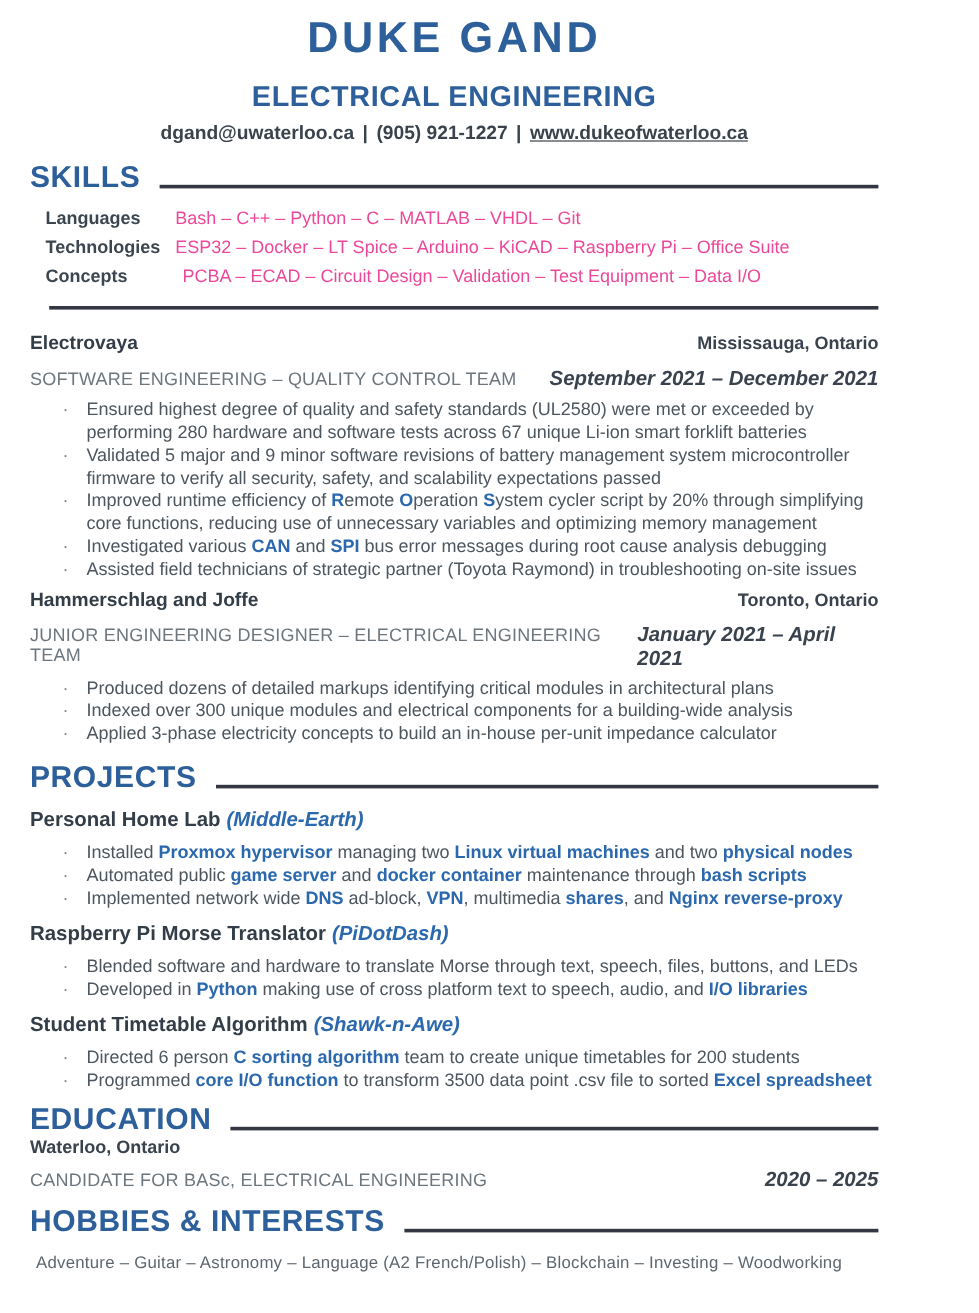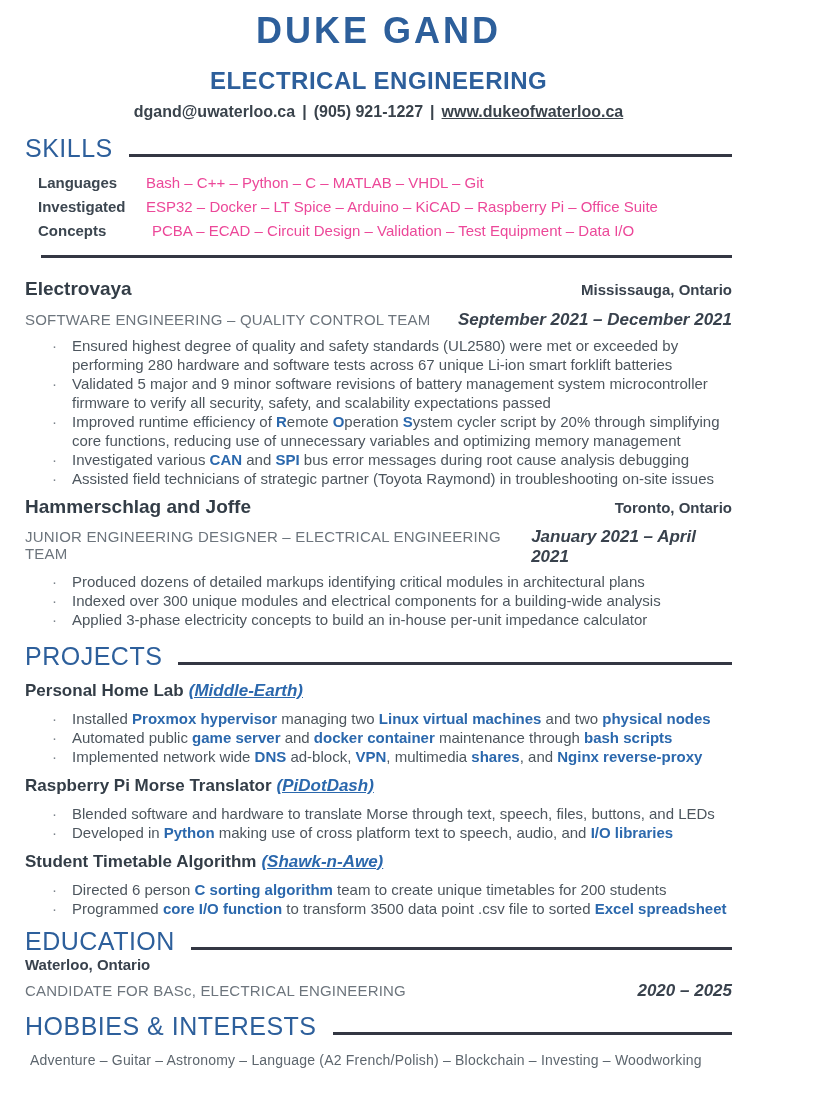--- a/index.html
+++ b/index.html
@@ -17,47 +17,47 @@
   
   .header{text-align:center;}
   .name{color:var(--accent);font-size:36px;font-weight:bold;letter-spacing:3px;line-height:1.08;}
   .subtitle{color:var(--accent);font-size:24px;font-weight:bold;letter-spacing:.5px;margin-top:16px;}
   .contact{margin-top:8px;font-size:16px;font-weight:bold;color:#3a434c;}
   .contact .sep{margin:0 7px;}
   .contact .site{text-decoration:underline;cursor:pointer;}
 
   
   .sec-head{display:flex;align-items:flex-end;margin-top:12px;}
-  .sec-title{color:var(--accent);font-size:25px;font-weight:normal;letter-spacing:.5px;line-height:30px;white-space:nowrap;}
+  .sec-title{color:var(--accent);font-size:25px;font-weight:bold;letter-spacing:.5px;line-height:30px;white-space:nowrap;}
   .sec-rule{flex:1;border-bottom:3px solid var(--rule);margin:0 0 6px 16px;}
 
   
   .skill-rows{margin-top:8px;}
   .skill-row{display:flex;line-height:24px;font-size:15px;}
   .skill-label{width:108px;flex-shrink:0;margin-left:13px;font-weight:bold;color:#3c4650;}
   .skill-value{color:#ec4899;}
   .skill-row.indent .skill-value{padding-left:6px;}
 
   
   .row-split{display:flex;justify-content:space-between;align-items:baseline;}
-  .company{font-size:19px;font-weight:bold;color:#333d47;margin-top:14px;}
+  .company{font-size:16px;font-weight:bold;color:#333d47;margin-top:14px;}
   .loc{font-size:15px;font-weight:bold;color:var(--dark);}
   .role-row{margin-top:10px;}
   .role{font-size:15px;color:var(--role);letter-spacing:.2px;}
   .dates{font-size:17px;font-weight:bold;font-style:italic;color:var(--dark);}
 
   
   .bullets{list-style:none;margin-top:6px;}
   .bullet{position:relative;padding-left:47px;font-size:15px;line-height:19px;color:var(--body);}
   .bullet .dot{position:absolute;left:27px;top:0;color:#7b828a;}
   .kw{color:var(--kw);font-weight:bold;}
 
   
   .proj-title{margin-top:10px;font-size:17px;font-weight:bold;color:#333d47;}
-  .proj-alias{color:var(--kw);font-style:italic;text-decoration:underline;margin-left:5px;cursor:pointer;}
+  .proj-alias{color:var(--kw);font-style:italic;margin-left:5px;cursor:pointer;}
   .projects .bullets{margin-top:8px;}
 
   
   .degree-row{margin-top:8px;}
   .degree{font-size:15px;color:var(--role);letter-spacing:.2px;}
 
   
   .hobbies-line{margin-top:11px;margin-left:5px;font-size:14px;color:#5d666e;letter-spacing:.2px;}
 </style>
 </head>
@@ -76,21 +76,21 @@
   <div class="sec-head">
     <span class="sec-title">SKILLS</span>
     <span class="sec-rule"></span>
   </div>
   <div class="skill-rows">
     <div class="skill-row">
       <span class="skill-label">Languages</span>
       <span class="skill-value">Bash – C++ – Python – C – MATLAB – VHDL – Git</span>
     </div>
     <div class="skill-row">
-      <span class="skill-label">Investigated</span>
+      <span class="skill-label">Technologies</span>
       <span class="skill-value">ESP32 – Docker – LT Spice – Arduino – KiCAD – Raspberry Pi – Office Suite</span>
     </div>
     <div class="skill-row indent">
       <span class="skill-label">Concepts</span>
       <span class="skill-value">PCBA – ECAD – Circuit Design – Validation – Test Equipment – Data I/O</span>
     </div>
   </div>
 
   <div class="sec-head">
     <span class="sec-rule"></span>

